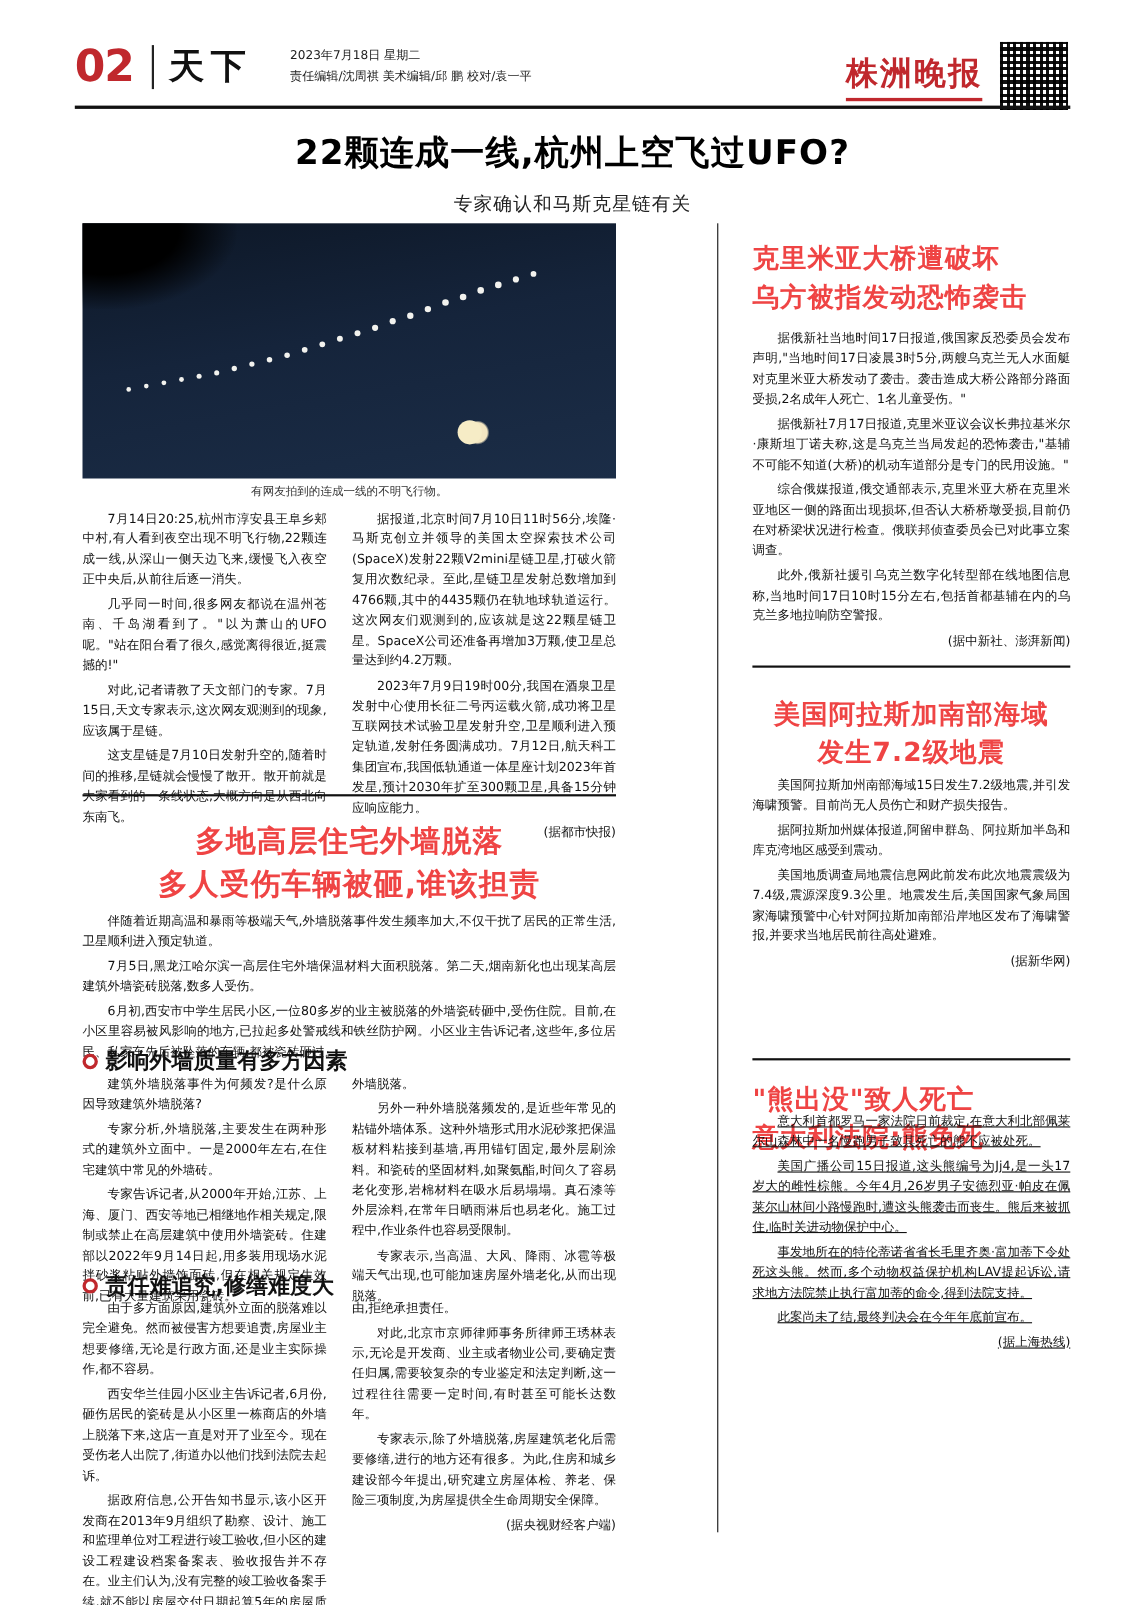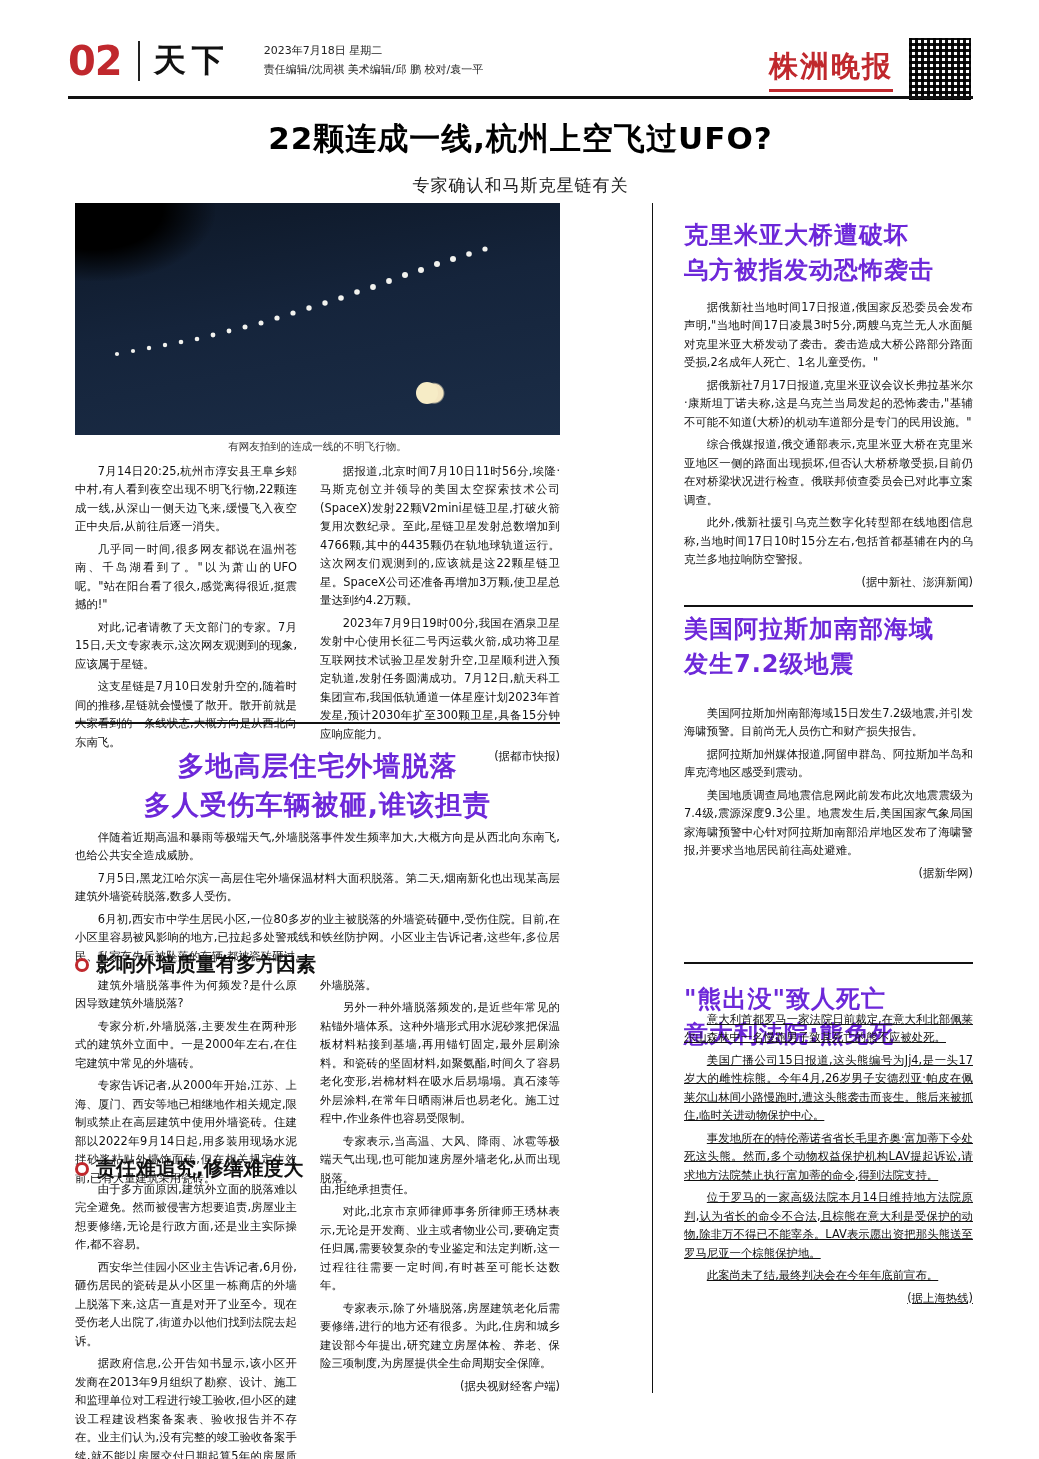--- a/index.html
+++ b/index.html
@@ -91,21 +91,21 @@
     position:absolute;
     font-size:11.4px;line-height:1.62;text-align:justify;color:#111;
     font-family:"DejaVu Sans",sans-serif;
   }
   .body-col p{margin:0 0 4px 0;text-indent:2em;}
   .src{ text-align:right; }
 
   
   .sub-title{
     font-family:"DejaVu Sans",sans-serif;
-    font-weight:bold;text-align:center;color:#6d28d9;
+    font-weight:bold;text-align:center;color:#ef4444;
   }
   .t-big{font-size:27px;line-height:1.45;letter-spacing:1px;}
   .t-mid{font-size:24px;line-height:1.45;letter-spacing:1px;}
 
   .bullet-head{
     display:flex;align-items:center;gap:7px;
     font-family:"DejaVu Sans",sans-serif;
     font-size:20px;font-weight:bold;color:#111;margin:7px 0 5px 0;
   }
   .bullet-dot{
@@ -185,21 +185,21 @@
   </div>
 
   <div class="col-rule" style="left:75px;top:722px;width:485px;height:2px;"></div>
 
   <div class="sub-title t-big" style="position:absolute;left:75px;top:746px;width:485px;">
     <div>多地高层住宅外墙脱落</div>
     <div>多人受伤车辆被砸,谁该担责</div>
   </div>
 
   <div class="body-col" style="left:75px;top:828px;width:485px;">
-    <p>伴随着近期高温和暴雨等极端天气,外墙脱落事件发生频率加大,大概方向是从西北向东南飞,也给公共安全造成威胁。</p>
+    <p>伴随着近期高温和暴雨等极端天气,外墙脱落事件发生频率加大,不仅干扰了居民的正常生活,卫星顺利进入预定轨道。</p>
     <p>7月5日,黑龙江哈尔滨一高层住宅外墙保温材料大面积脱落。第二天,烟南新化也出现某高层建筑外墙瓷砖脱落,数多人受伤。</p>
     <p>6月初,西安市中学生居民小区,一位80多岁的业主被脱落的外墙瓷砖砸中,受伤住院。目前,在小区里容易被风影响的地方,已拉起多处警戒线和铁丝防护网。小区业主告诉记者,这些年,多位居民、私家车先后被坠落的车辆,都被瓷砖砸过。</p>
   </div>
 
   <div style="position:absolute;left:75px;top:944px;width:485px;">
     <div class="bullet-head">
       <span class="bullet-dot"></span>
       <span>影响外墙质量有多方因素</span>
     </div>
   </div>
@@ -243,39 +243,38 @@
   <div class="body-col" style="left:684px;top:298px;width:289px;">
     <p>据俄新社当地时间17日报道,俄国家反恐委员会发布声明,"当地时间17日凌晨3时5分,两艘乌克兰无人水面艇对克里米亚大桥发动了袭击。袭击造成大桥公路部分路面受损,2名成年人死亡、1名儿童受伤。"</p>
     <p>据俄新社7月17日报道,克里米亚议会议长弗拉基米尔·康斯坦丁诺夫称,这是乌克兰当局发起的恐怖袭击,"基辅不可能不知道(大桥)的机动车道部分是专门的民用设施。"</p>
     <p>综合俄媒报道,俄交通部表示,克里米亚大桥在克里米亚地区一侧的路面出现损坏,但否认大桥桥墩受损,目前仍在对桥梁状况进行检查。俄联邦侦查委员会已对此事立案调查。</p>
     <p>此外,俄新社援引乌克兰数字化转型部在线地图信息称,当地时间17日10时15分左右,包括首都基辅在内的乌克兰多地拉响防空警报。</p>
     <p class="src">(据中新社、澎湃新闻)</p>
   </div>
 
   <div class="col-rule" style="left:684px;top:605px;width:289px;height:2px;"></div>
 
-  <div class="sub-title t-mid" style="position:absolute;left:684px;top:612px;width:289px;text-align:left;">
+  <div class="sub-title t-mid" style="position:absolute;left:684px;top:632px;width:289px;text-align:center;">
     <div>美国阿拉斯加南部海域</div>
     <div>发生7.2级地震</div>
   </div>
   <div class="body-col" style="left:684px;top:704px;width:289px;">
     <p>美国阿拉斯加州南部海域15日发生7.2级地震,并引发海啸预警。目前尚无人员伤亡和财产损失报告。</p>
     <p>据阿拉斯加州媒体报道,阿留申群岛、阿拉斯加半岛和库克湾地区感受到震动。</p>
     <p>美国地质调查局地震信息网此前发布此次地震震级为7.4级,震源深度9.3公里。地震发生后,美国国家气象局国家海啸预警中心针对阿拉斯加南部沿岸地区发布了海啸警报,并要求当地居民前往高处避难。</p>
     <p class="src">(据新华网)</p>
   </div>
 
   <div class="col-rule" style="left:684px;top:962px;width:289px;height:2px;"></div>
 
   <div class="sub-title t-mid" style="position:absolute;left:684px;top:982px;width:289px;text-align:left;">
     <div>"熊出没"致人死亡</div>
     <div>意大利法院:熊免死</div>
   </div>
   <div class="body-col" style="left:684px;top:1010px;width:289px;text-decoration:underline;">
     <p>意大利首都罗马一家法院日前裁定,在意大利北部佩莱尔山森林中一名慢跑男子致其死亡的熊不应被处死。</p>
     <p>美国广播公司15日报道,这头熊编号为Jj4,是一头17岁大的雌性棕熊。今年4月,26岁男子安德烈亚·帕皮在佩莱尔山林间小路慢跑时,遭这头熊袭击而丧生。熊后来被抓住,临时关进动物保护中心。</p>
     <p>事发地所在的特伦蒂诺省省长毛里齐奥·富加蒂下令处死这头熊。然而,多个动物权益保护机构LAV提起诉讼,请求地方法院禁止执行富加蒂的命令,得到法院支持。</p>
-    <p>位于罗马的一家高级法院本月14日维持地方法院原判,认为省长的命令不合法,且棕熊在意大利是受保护的动物,除非万不得已不能宰杀。LAV表示愿出资把那头熊送至罗马尼亚一个棕熊保护地。</p>
     <p>此案尚未了结,最终判决会在今年年底前宣布。</p>
     <p class="src">(据上海热线)</p>
   </div>
 
 </div>
 
 </body></html>

